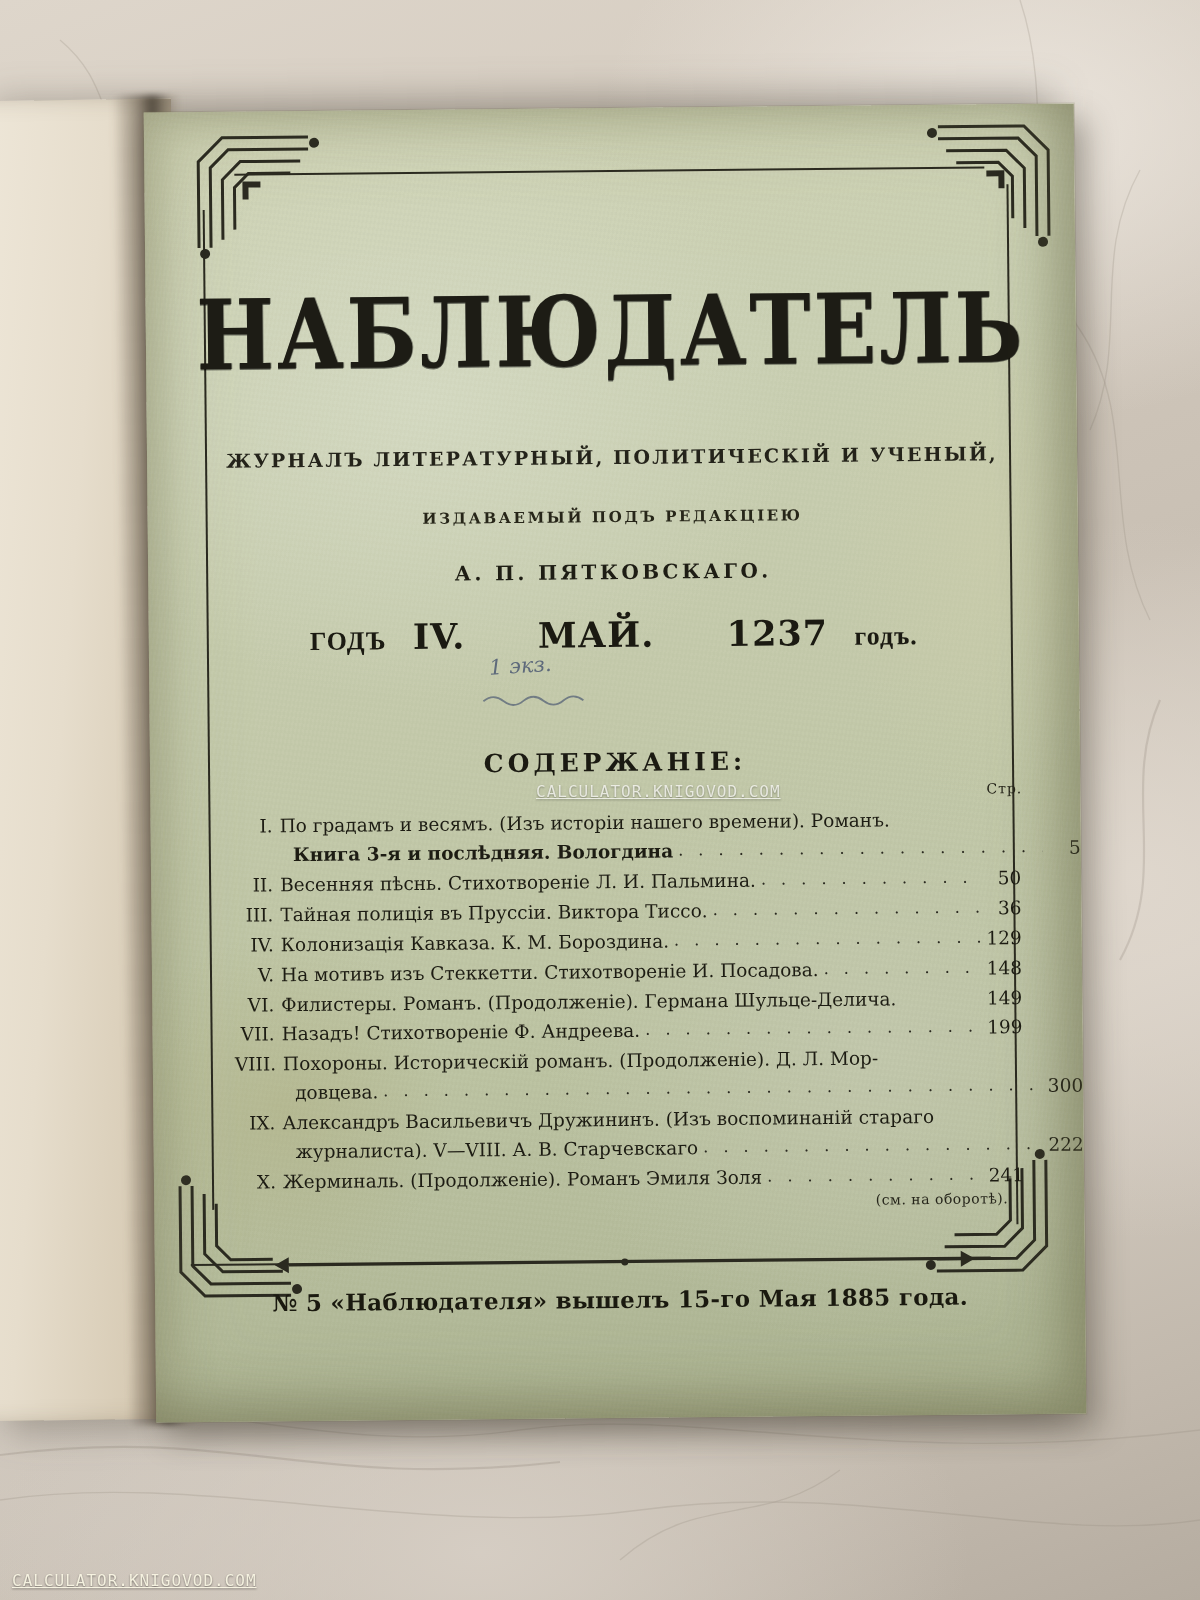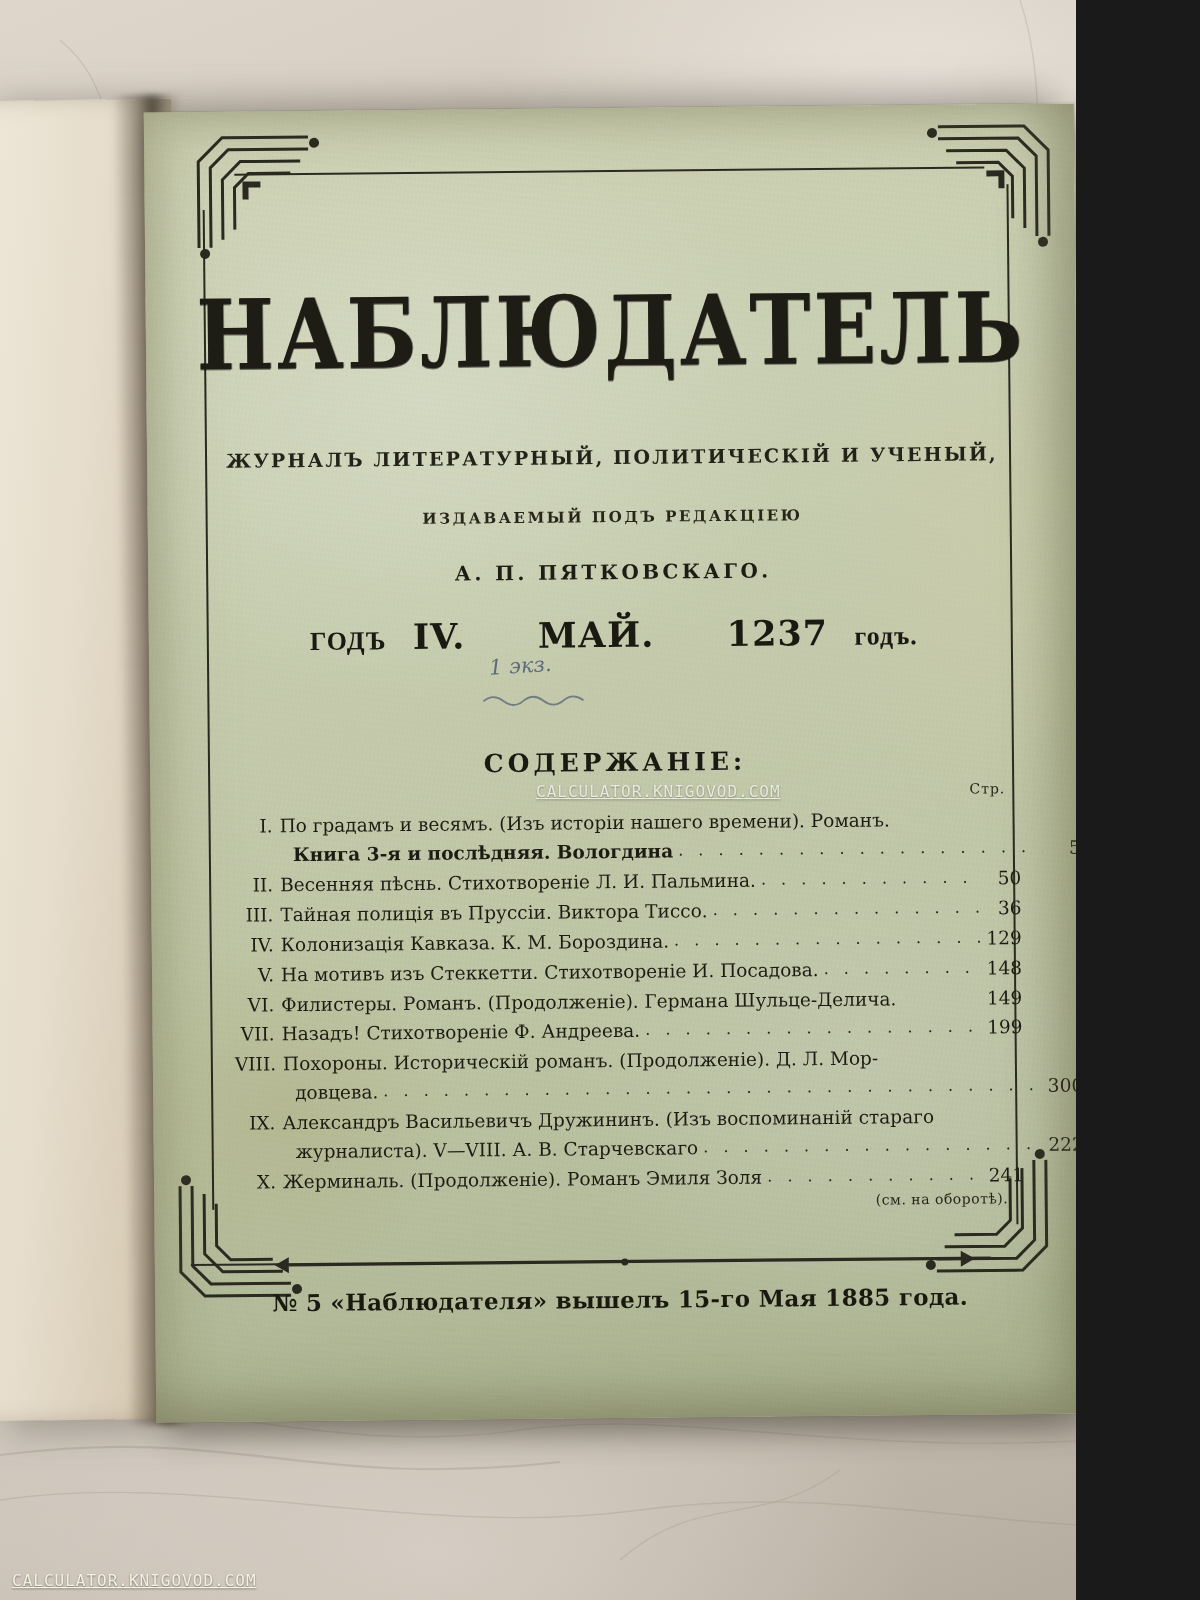--- a/index.html
+++ b/index.html
@@ -2,21 +2,21 @@
 <html><head>
 <meta charset="utf-8">
 <style>
   html, body {
     margin: 0;
     padding: 0;
     background: #1a1a1a;
   }
   #page {
     position: relative;
-    width: 1076px;
+    width: 1200px;
     height: 1600px;
     overflow: hidden;
     font-family: "Liberation Serif", serif;
     background: #b9b0a4;
   }
 
   
   .bg {
     position: absolute;
     inset: 0;
@@ -205,21 +205,21 @@
     top: 640px;
     text-align: center;
     font-family: "DejaVu Serif", serif;
     font-weight: 700;
     font-size: 25px;
     letter-spacing: 4px;
     color: #1b1a12;
   }
   .str-label {
     position: absolute;
-    right: 75px;
+    right: 58px;
     top: 676px;
     font-family: "DejaVu Serif", serif;
     font-size: 14px;
     color: #27261b;
     letter-spacing: 1px;
   }
   .toc {
     position: absolute;
     left: 82px;
     right: 60px;

